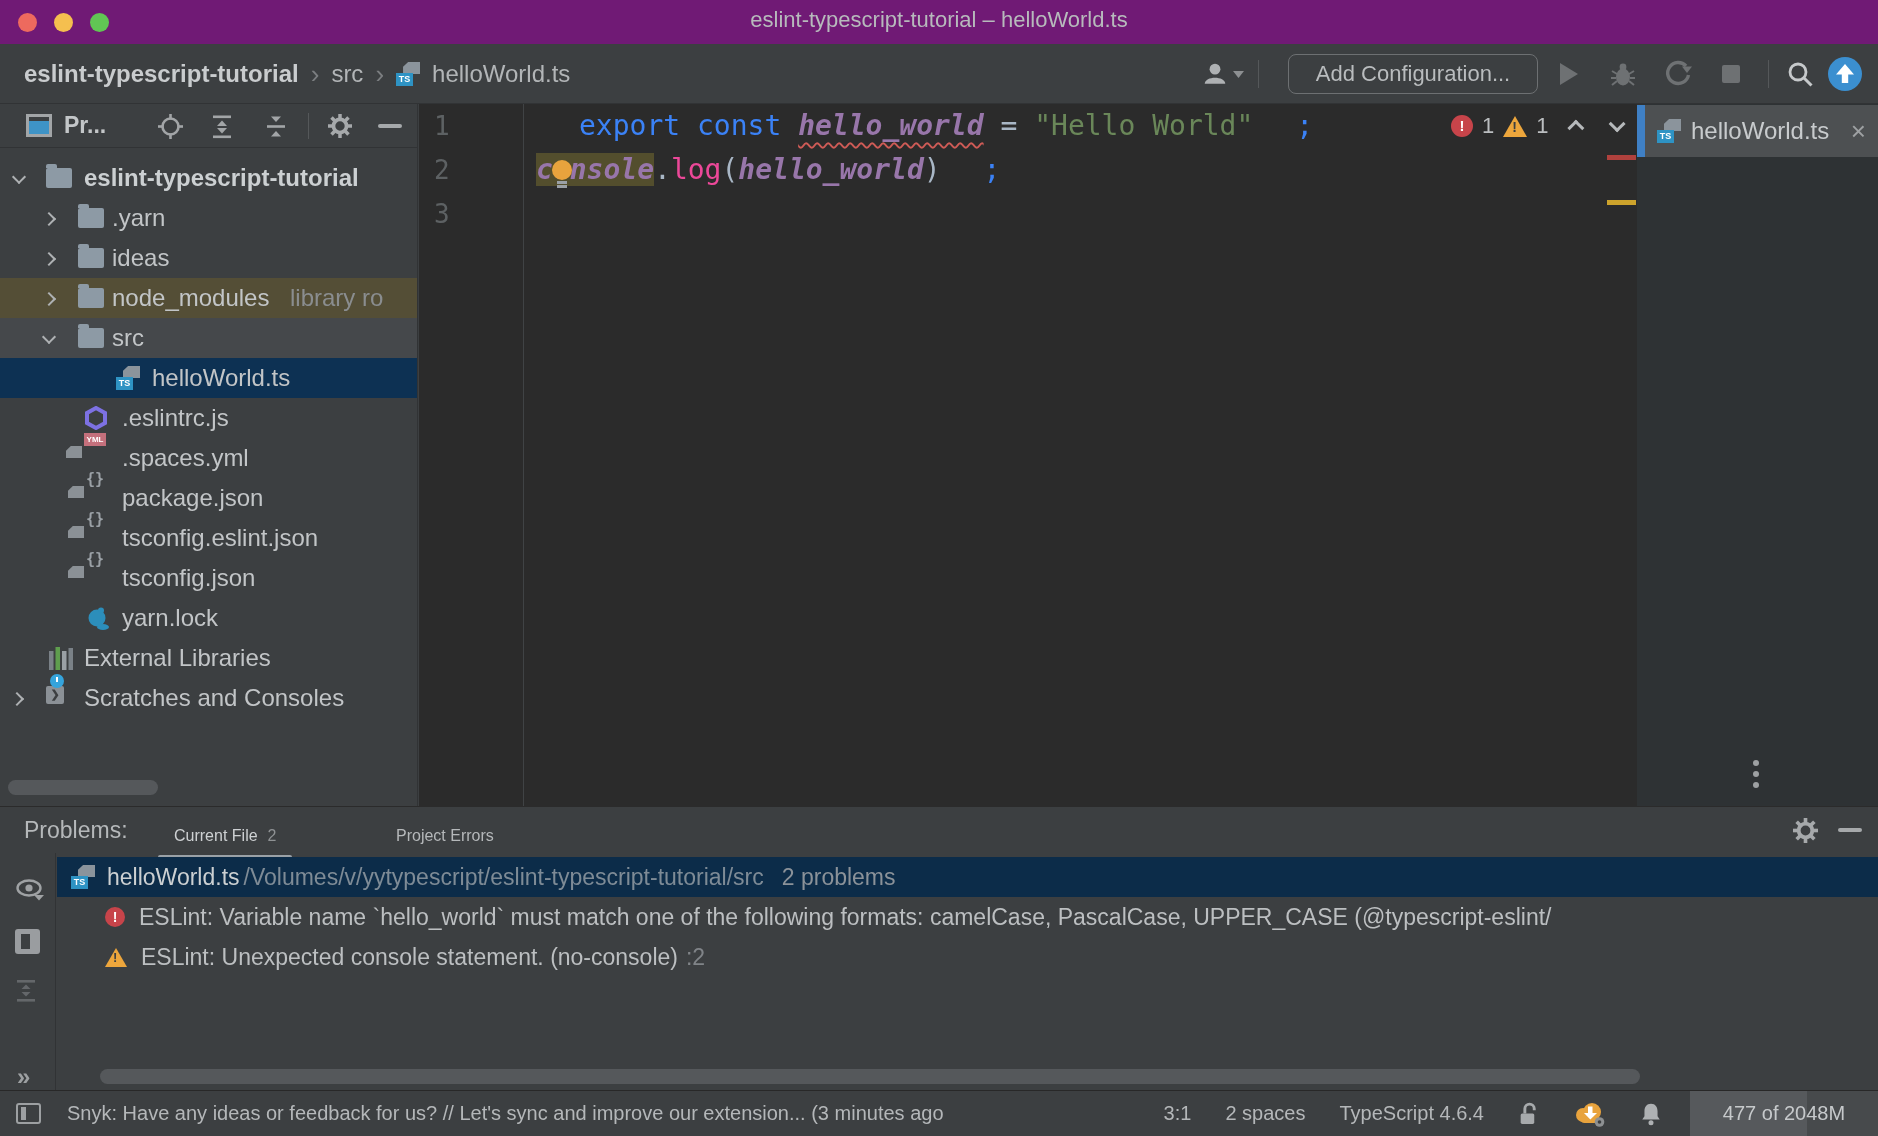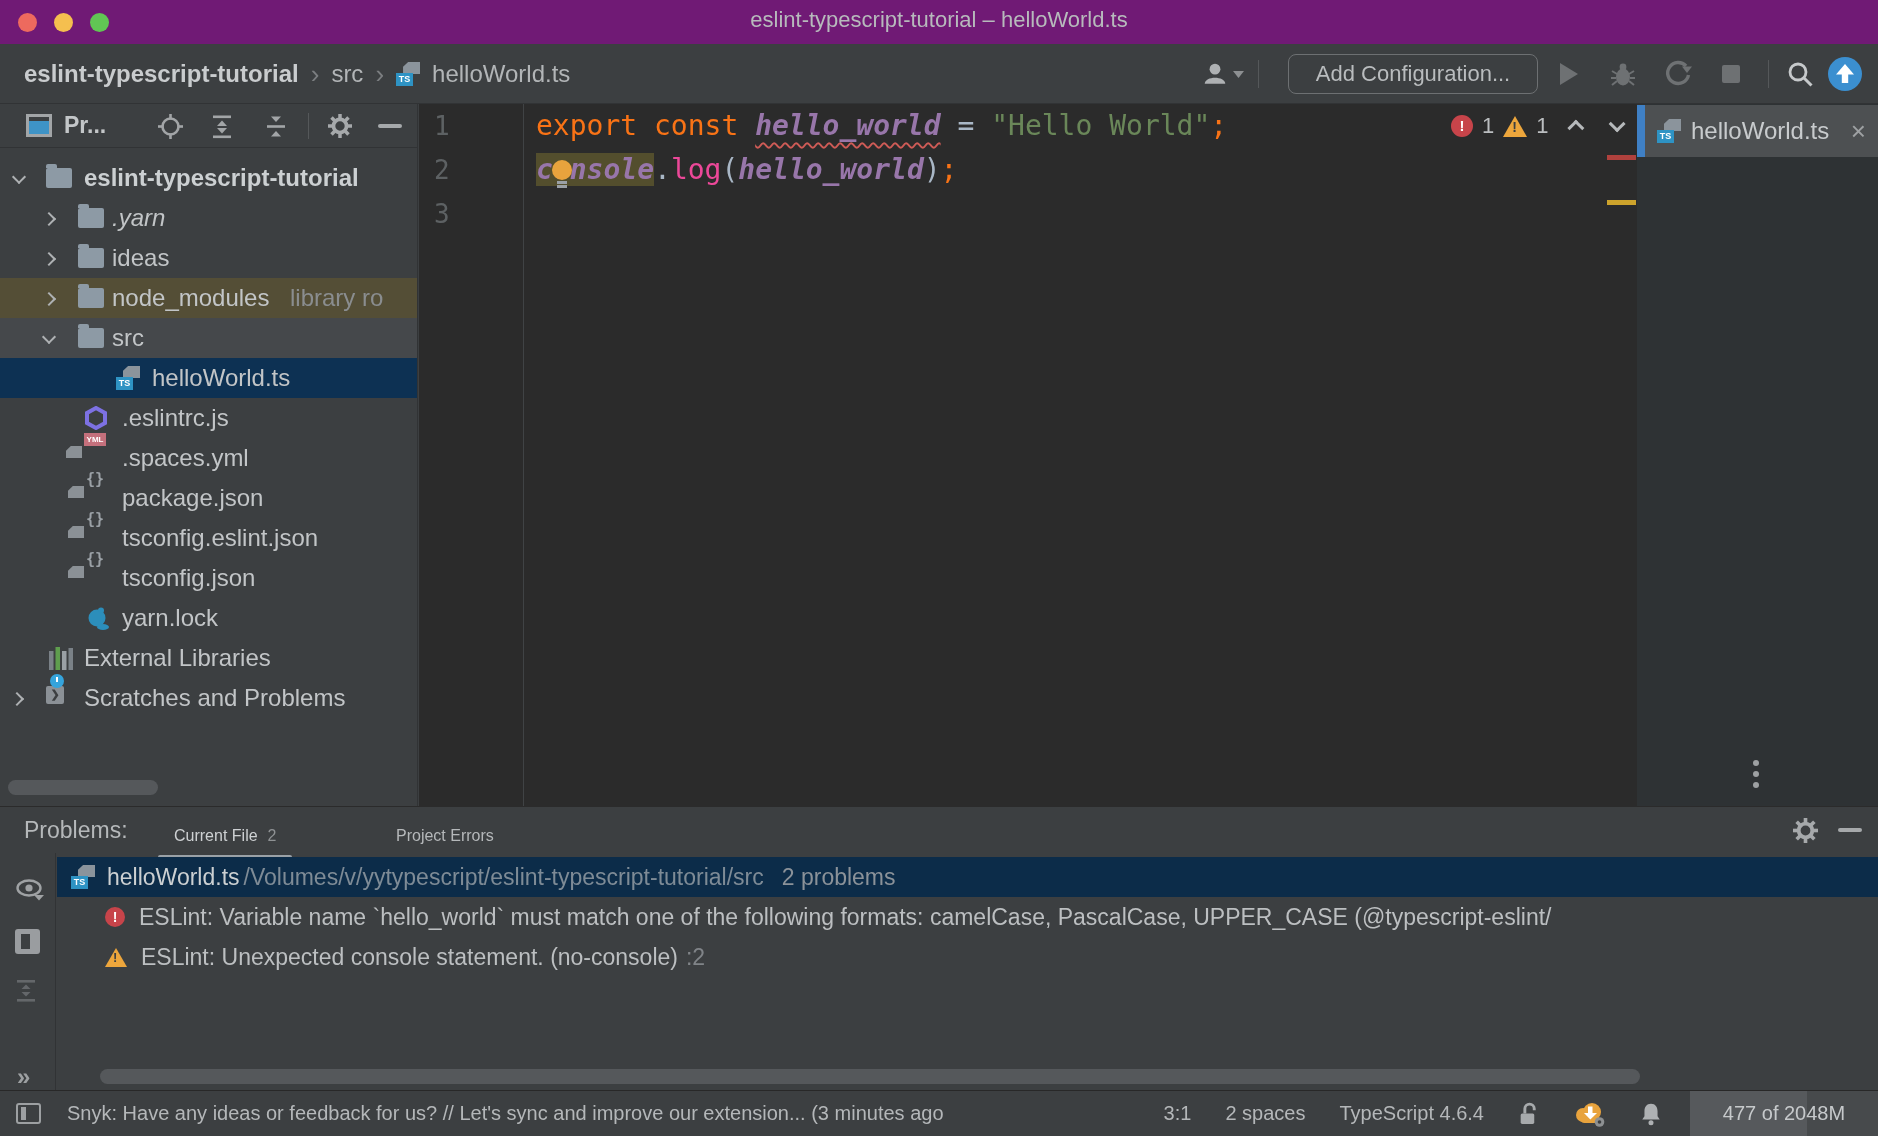--- a/index.html
+++ b/index.html
@@ -70,21 +70,21 @@
   .scratch-icon .clk { position:absolute; left:6px; bottom:-2px; width:14px; height:14px; border-radius:50%; background:#35a4dc; }
   .scratch-icon .clk::after { content:""; position:absolute; left:6px; top:3px; width:2px; height:5px; background:#fff; }
   .hscroll { position:absolute; border-radius:8px; background:#55585b; }
   
   .editor { position:absolute; left:419px; top:0; width:1218px; height:702px; background:#2b2b2b; }
   .gutter-line { position:absolute; left:104px; top:0; bottom:0; width:1px; background:#404345; }
   .lnum { position:absolute; left:15px; width:80px; height:44px; line-height:44px;
     font-family:"DejaVu Sans Mono",monospace; font-size:26px; color:#5d6163; }
   .code-line { position:absolute; left:117px; right:40px; height:44px; line-height:44px; white-space:pre;
     font-family:"DejaVu Sans Mono",monospace; font-size:28px; }
-  .tk-kw { color:#f97316; }
+  .tk-kw { color:#3b82f6;margin-left:43px; }
   .tk-plain { color:#a9b7c6; }
   .tk-str { color:#6a8759; }
   .tk-fn { color:#ec4899; }
   .tk-var { color:#9876aa; font-style:italic; font-weight:bold; }
   .tk-err { text-decoration:underline wavy #cf5b56; text-decoration-thickness:2px; text-underline-offset:7px; text-decoration-skip-ink:none; }
   .tk-hl { background:#534e2d; position:relative; }
   .bulb { position:absolute; left:14px; top:12px; width:24px; height:30px; }
   .bulb .b { position:absolute; top:0; left:2px; width:20px; height:20px; border-radius:50%; background:#e8a33d; }
   .bulb .s1,.bulb .s2 { position:absolute; left:7px; width:10px; height:2.5px; background:#9aa0a6; }
   .bulb .s1 { top:21px; } .bulb .s2 { top:25px; }
@@ -272,21 +272,21 @@
         <div class="hdr-ic" style="left:378px; top:20px;">
           <div class="dash"></div>
         </div>
       </div>
 
       <div class="trow" style="top:54px; font-weight:bold; color:#ccd0d2;">
         <span class="chev down" style="left:14px;"></span>
         <span class="folder" style="left:46px;"></span>
         <span class="tlabel" style="left:84px;">eslint-typescript-tutorial</span>
       </div>
-      <div class="trow" style="top:94px;font-style:italic;">
+      <div class="trow" style="top:94px;">
         <span class="chev right" style="left:44px;"></span>
         <span class="folder" style="left:78px;"></span>
         <span class="tlabel" style="left:112px;">.yarn</span>
       </div>
       <div class="trow" style="top:134px;">
         <span class="chev right" style="left:44px;"></span>
         <span class="folder" style="left:78px;"></span>
         <span class="tlabel" style="left:112px;">ideas</span>
       </div>
       <div class="trow row-lib" style="top:174px;">
@@ -352,21 +352,21 @@
           <rect x="14" y="4" width="4.5" height="19" fill="#9aa0a5"></rect>
           <rect x="20.5" y="1" width="4.5" height="22" fill="#7a8187"></rect>
         </svg>
         <span class="tlabel" style="left:84px;">External Libraries</span>
       </div>
       <div class="trow" style="top:574px;">
         <span class="chev right" style="left:12px;"></span>
         <span class="scratch-icon ficon" style="left:44px;">
           <span class="sq">❯</span><span class="clk"></span>
         </span>
-        <span class="tlabel" style="left:84px;">Scratches and Problems</span>
+        <span class="tlabel" style="left:84px;">Scratches and Consoles</span>
       </div>
 
       <div class="hscroll" style="left:8px; top:676px; width:150px; height:15px;"></div>
     </div>
 
     <div class="editor">
       <div class="gutter-line"></div>
       <div class="lnum" style="top:0;">1</div>
       <div class="lnum" style="top:44px;">2</div>
       <div class="lnum" style="top:88px;">3</div>

